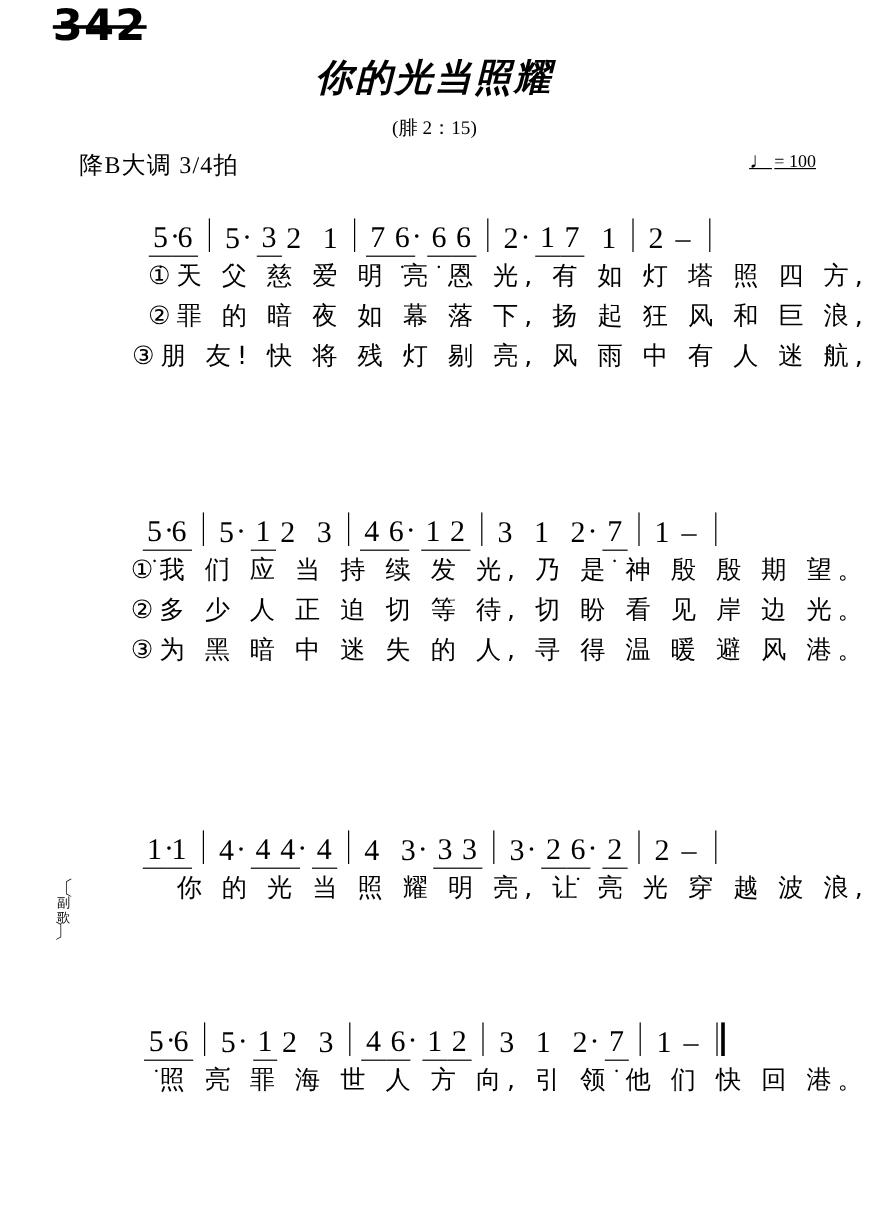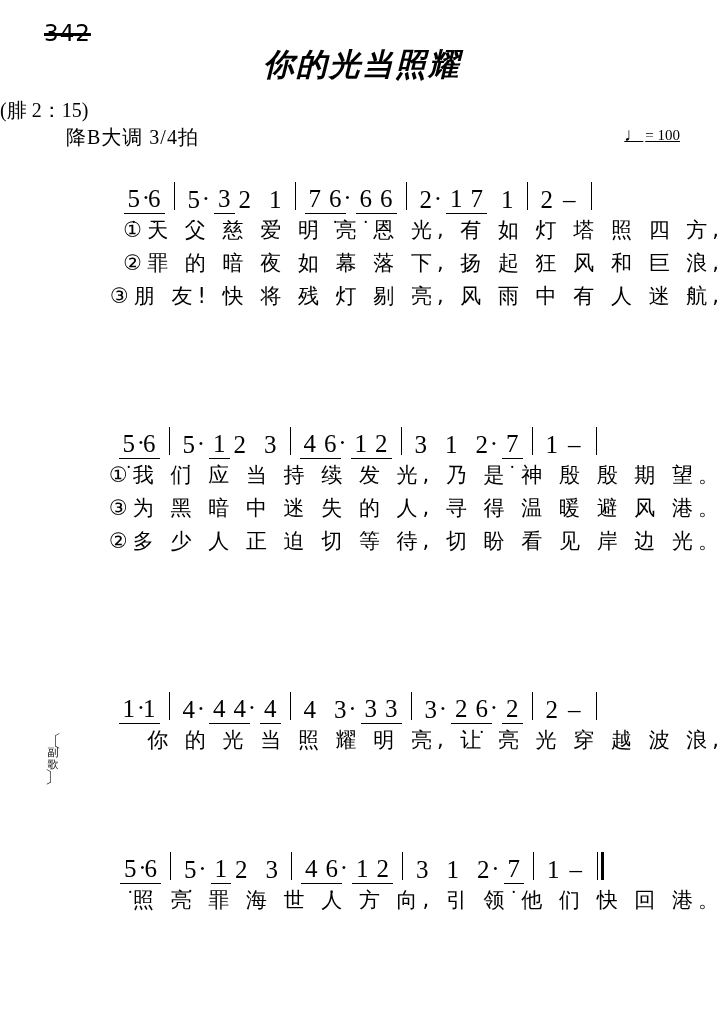--- a/index.html
+++ b/index.html
@@ -13,24 +13,24 @@
     position: relative;
     font-family: "Liberation Serif", "DejaVu Serif", serif;
     color: #000000;
     overflow: hidden;
   }
 
   
   .page-number {
     position: absolute;
     left: 44px;
-    top: 20px;
+    top: 1px;
     font-family: "DejaVu Sans", sans-serif;
-    font-weight: normal;
-    font-size: 23px;
+    font-weight: bold;
+    font-size: 36px;
     letter-spacing: 1px;
     text-decoration: line-through;
     text-decoration-thickness: 3px;
   }
   .song-title {
     position: absolute;
     left: 0;
     right: 0;
     top: 44px;
     text-align: center;
@@ -38,22 +38,22 @@
     font-weight: bold;
     font-size: 31px;
     letter-spacing: 2px;
     font-style: italic;
   }
   .scripture-ref {
     position: absolute;
     left: 0;
     right: 0;
     top: 97px;
-    text-align: left;
-    font-size: 20px;
+    text-align: center;
+    font-size: 16px;
     font-family: "Liberation Serif", serif;
   }
   .key-meter {
     position: absolute;
     left: 66px;
     top: 124px;
     font-size: 20px;
     letter-spacing: 1px;
   }
   .tempo {
@@ -261,22 +261,22 @@
       <span class="note u1">7<span class="lowdot">·</span></span>
     </span>
     <span class="barline"></span>
     <span class="measure">
       <span class="note">1</span>
       <span class="dash">–</span>
     </span>
     <span class="barline"></span>
   </div>
   <div class="lyric-line">①我 们 应 当 持 续 发 光, 乃 是 神 殷 殷 期 望。</div>
+  <div class="lyric-line">②多 少 人 正 迫 切 等 待, 切 盼 看 见 岸 边 光。</div>
   <div class="lyric-line">③为 黑 暗 中 迷 失 的 人, 寻 得 温 暖 避 风 港。</div>
-  <div class="lyric-line">②多 少 人 正 迫 切 等 待, 切 盼 看 见 岸 边 光。</div>
 </div>
 
 <div class="refrain-mark">
   <div class="brk-top">〔</div>
   <div>副</div>
   <div>歌</div>
   <div class="brk-bot">〕</div>
 </div>
 
 <div class="system" style="top:680px;">

